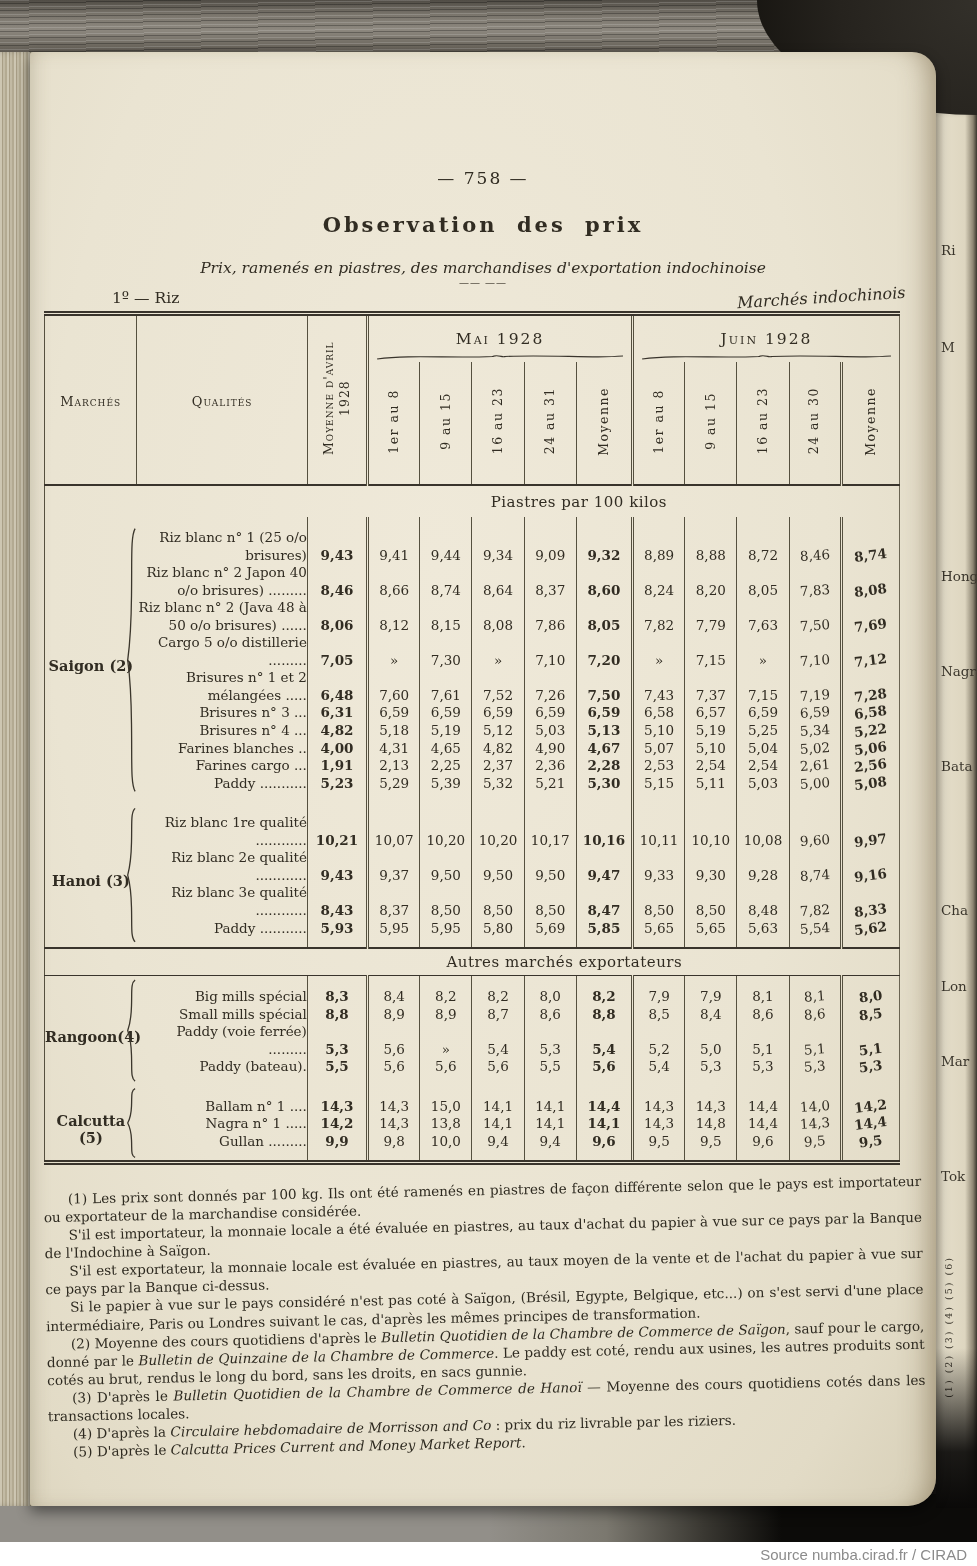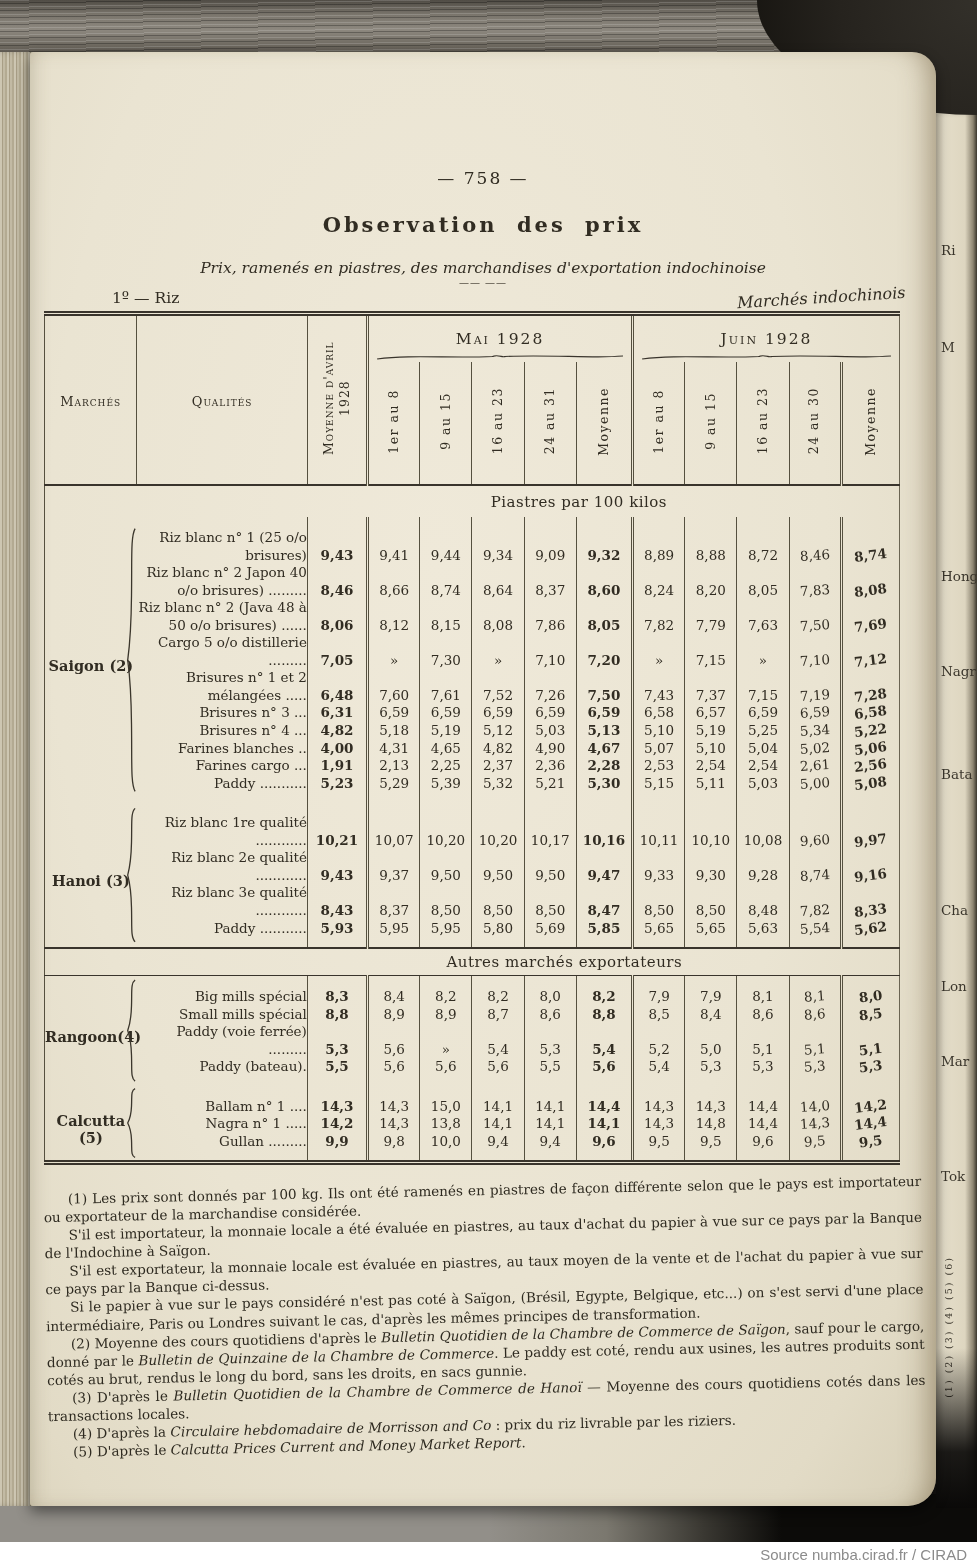--- a/index.html
+++ b/index.html
@@ -88,21 +88,21 @@
   <div class="top-edges"></div>
   <div class="top-right-dark"></div>
   <div class="left-edges"></div>
   <div class="bottom-shadow"></div>
 
   <div class="right-sliver">
       <span class="sliver-label" style="top: 196px;">Ri</span>
       <span class="sliver-label" style="top: 293px;">M</span>
       <span class="sliver-label" style="top: 522px;">Hong</span>
       <span class="sliver-label" style="top: 617px;">Nagra</span>
-      <span class="sliver-label" style="top: 712px; margin-top: 8px;">Bata</span>
+      <span class="sliver-label" style="top: 712px;">Bata</span>
       <span class="sliver-label" style="top: 856px;">Cha</span>
       <span class="sliver-label" style="top: 932px;">Lon</span>
       <span class="sliver-label" style="top: 1007px;">Mar</span>
       <span class="sliver-label" style="top: 1122px;">Tok</span>
       <span class="sliver-marks" style="top: 1210px;">(1) (2) (3) (4) (5) (6)</span>
     </div>
 
   <div class="page">
     <div class="page-inner">
       <div class="page-number">— 758 —</div>

